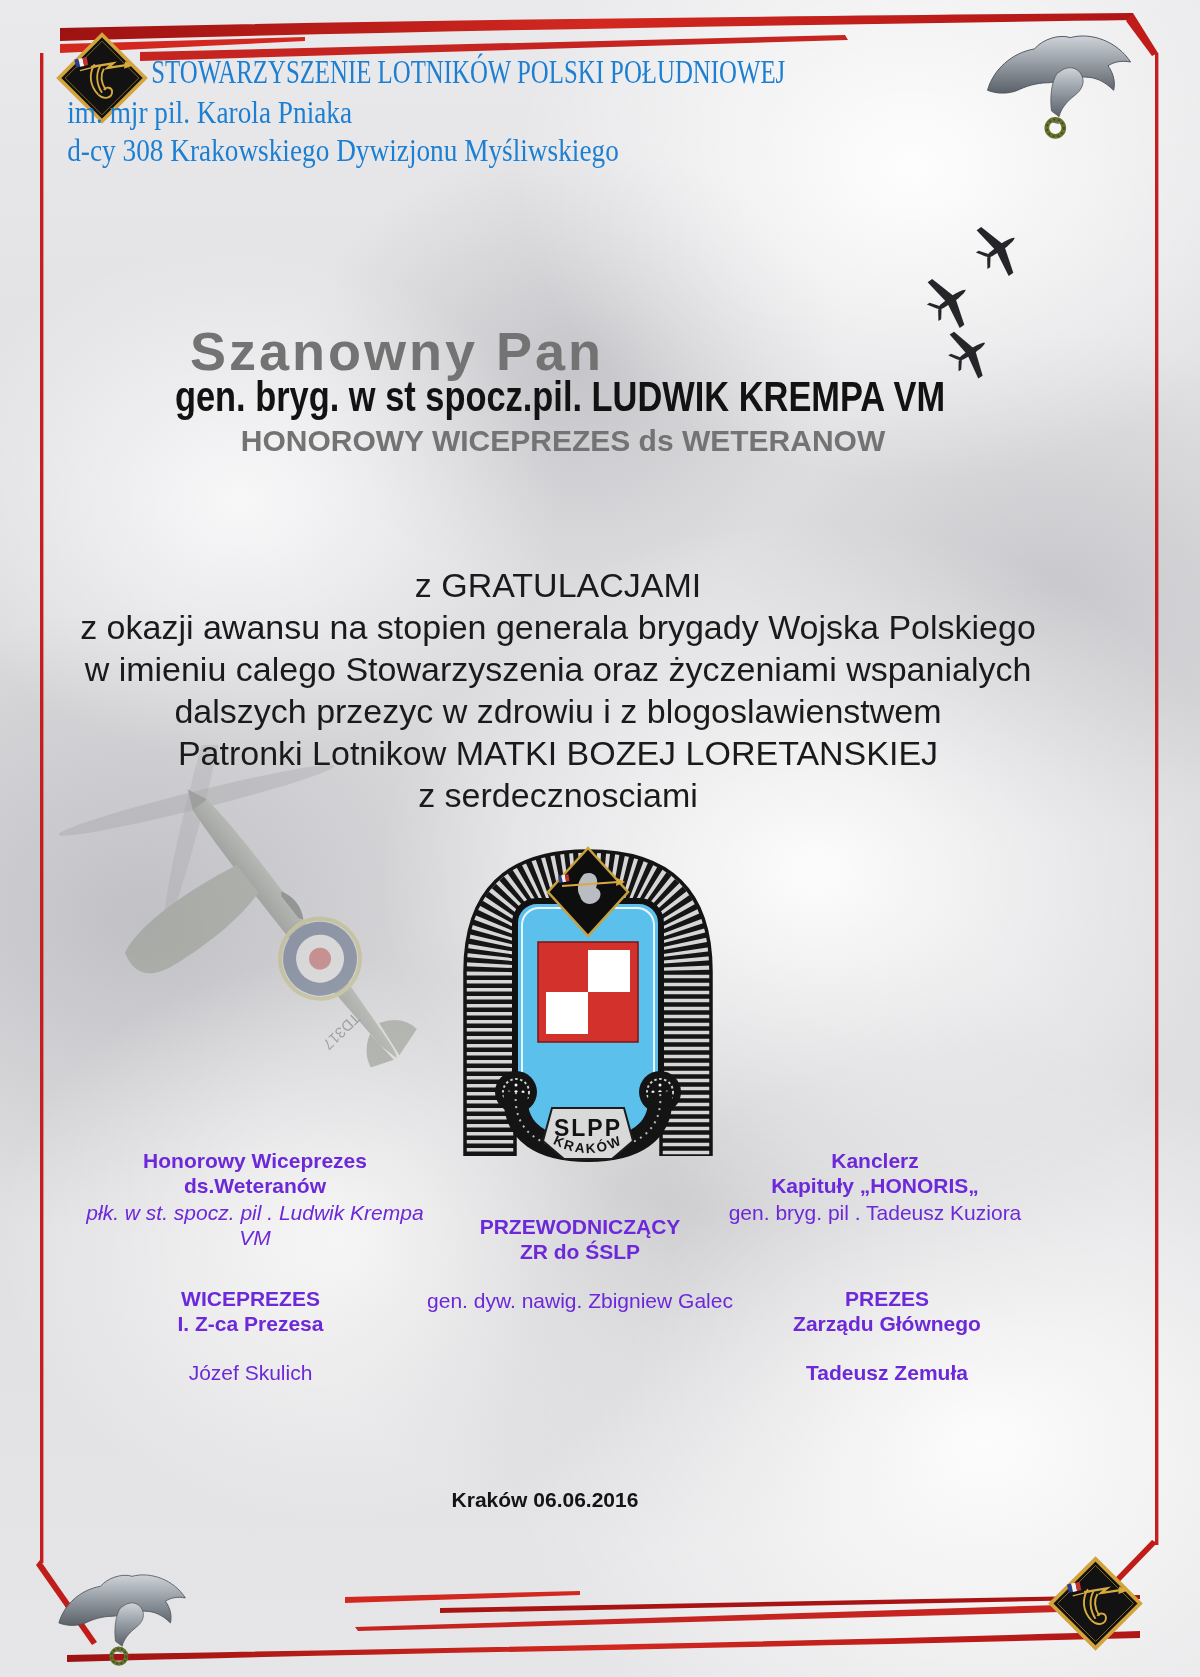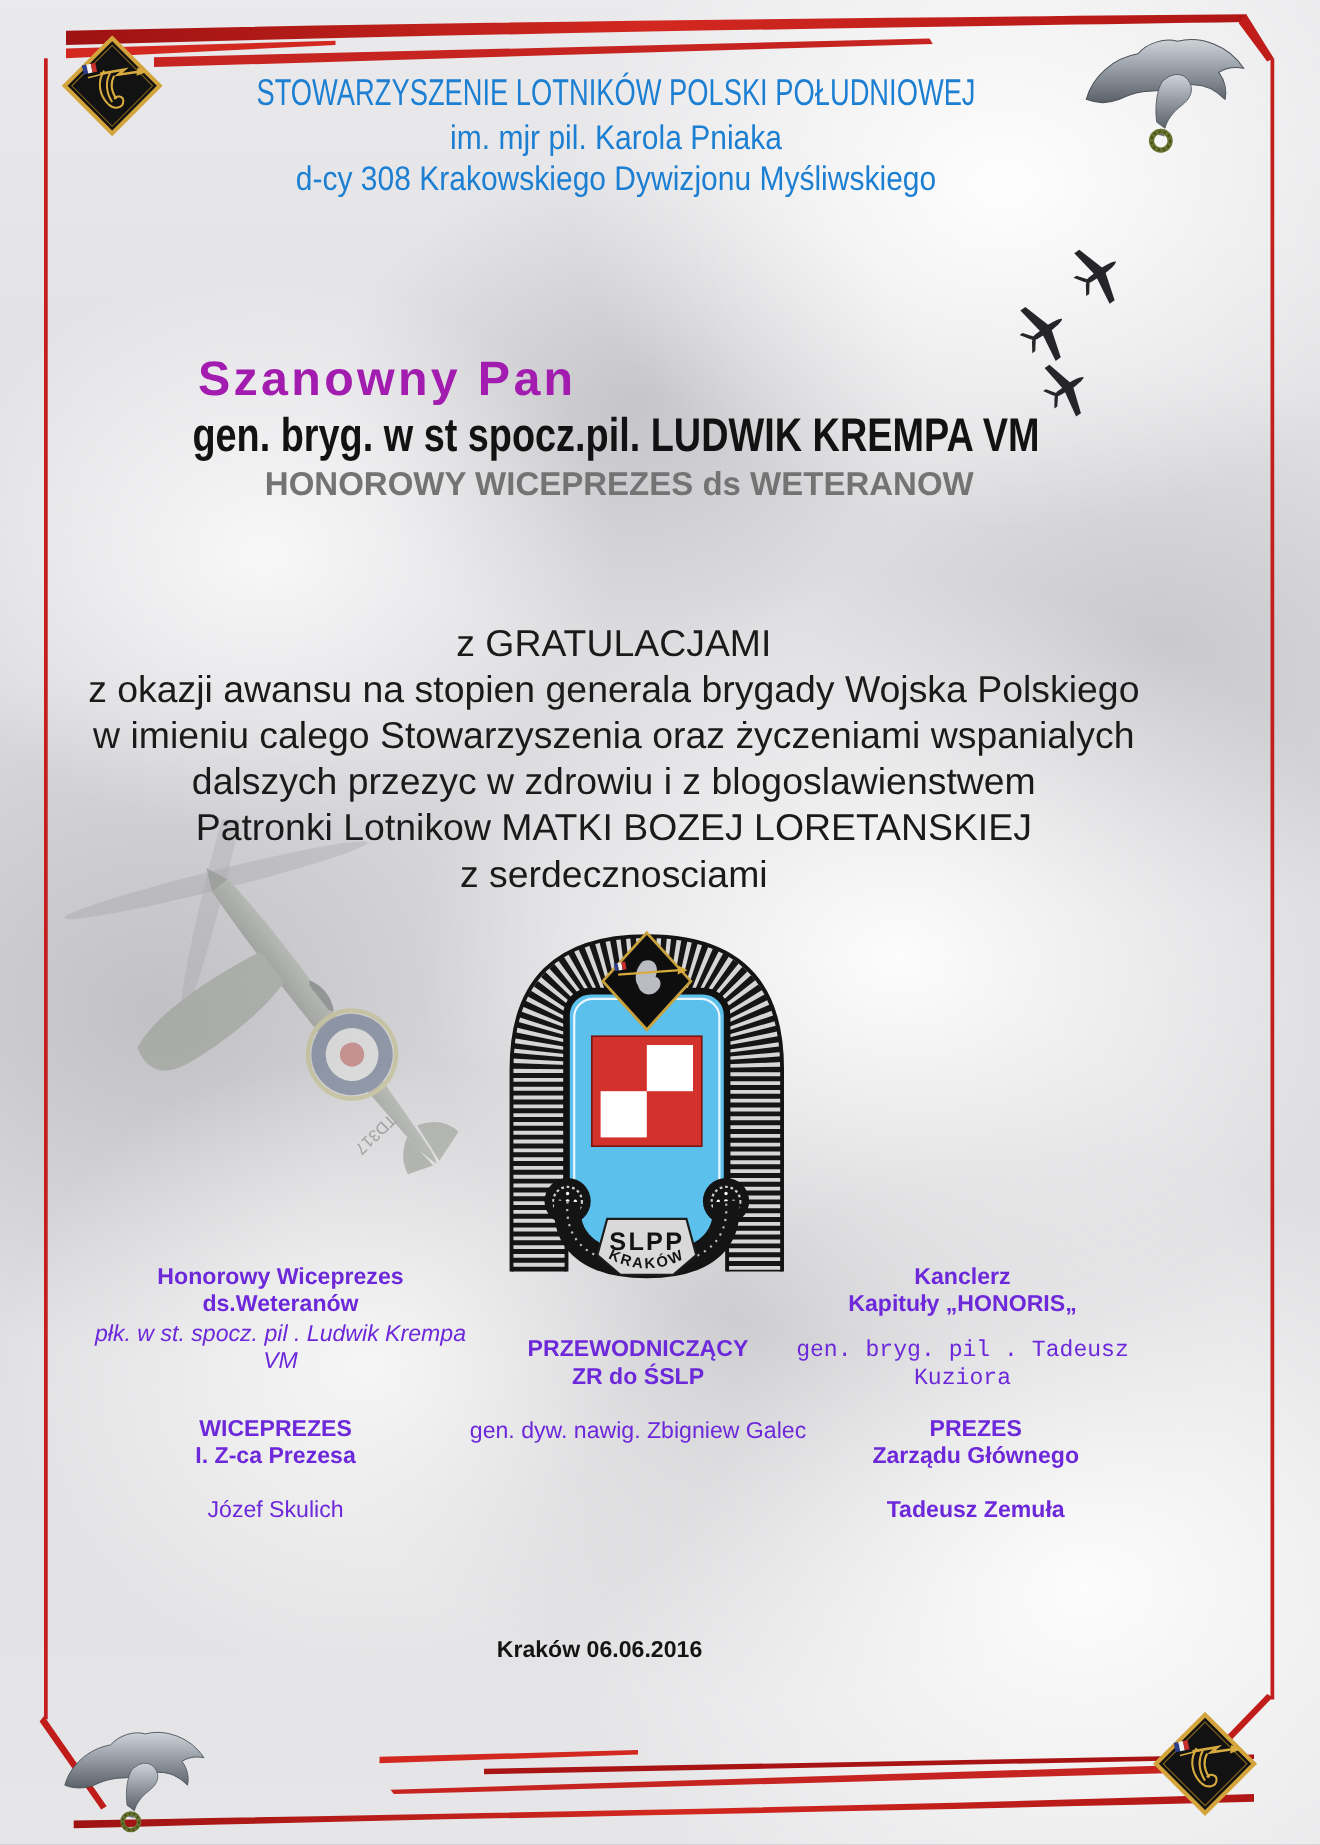--- a/index.html
+++ b/index.html
@@ -19,39 +19,39 @@
       radial-gradient(55% 32% at 82% 86%, rgba(255,255,255,.9), rgba(255,255,255,0) 72%),
       radial-gradient(30% 18% at 48% 22%, rgba(145,145,152,.35), rgba(255,255,255,0) 75%),
       radial-gradient(42% 24% at 12% 55%, rgba(135,135,142,.32), rgba(255,255,255,0) 78%),
       radial-gradient(46% 26% at 58% 72%, rgba(145,145,150,.30), rgba(255,255,255,0) 78%),
       radial-gradient(36% 20% at 88% 35%, rgba(150,150,156,.28), rgba(255,255,255,0) 75%),
       linear-gradient(180deg,#eaeaec 0%,#dadadd 42%,#e6e6e8 100%);
   }
   svg{display:block;}
   .abs{position:absolute;}
   
-  .header{position:absolute;left:0;top:64px;width:1120px;text-align:center;color:#1c7fd2;}
+  .header{position:absolute;left:0;top:52px;width:1120px;color:#1c7fd2;font-family:Liberation Serif, serif;}
   .header .l1{font-size:34px;white-space:nowrap;transform:scaleX(.73);transform-origin:center;line-height:40px;}
   .header .l2{font-size:31px;white-space:nowrap;transform:scaleX(.88);transform-origin:center;line-height:38px;margin-top:2px;}
   .header .l3{font-size:31px;white-space:nowrap;transform:scaleX(.88);transform-origin:center;line-height:38px;}
-  .salutation{position:absolute;left:180px;top:320px;font-size:44px;font-weight:bold;letter-spacing:3px;color:#a21caf;}
+  .salutation{position:absolute;left:190px;top:320px;font-size:54px;font-weight:bold;letter-spacing:3px;color:#737373;}
   .recipient-name{position:absolute;left:0;top:372px;width:1120px;text-align:center;
     font-size:43px;font-weight:bold;white-space:nowrap;transform:scaleX(.8);transform-origin:center;color:#121212;}
   .recipient-title{position:absolute;left:0;top:424px;width:1126px;text-align:center;
     font-size:30px;font-weight:bold;color:#737373;}
   .body-lines{position:absolute;left:0;top:564px;width:1116px;text-align:center;
     font-size:34px;line-height:42px;color:#1a1a1a;}
   
   .sig{position:absolute;text-align:center;color:#6d28d9;}
   .sig .t{font-weight:bold;font-size:21px;line-height:25px;}
   .sig .n{font-size:21px;line-height:25px;}
   .sig-hw{left:70px;top:1148px;width:370px;}
   .sig-hw .n{margin-top:2px;font-style:italic;}
   .sig-k{left:690px;top:1148px;width:370px;}
-  .sig-k .n{margin-top:18px;font-family:Liberation Mono, monospace;}
+  .sig-k .n{margin-top:2px;}
   .sig-p{left:400px;top:1214px;width:360px;}
   .sig-p .n{margin-top:24px;}
   .sig-w{left:78px;top:1286px;width:345px;}
   .sig-w .n{margin-top:24px;}
   .sig-z{left:712px;top:1286px;width:350px;}
   .sig-z .n{margin-top:24px;font-weight:bold;}
   .date-line{position:absolute;left:345px;top:1488px;width:400px;text-align:center;
     font-size:21px;font-weight:bold;color:#141414;}
 </style>
 </head>

